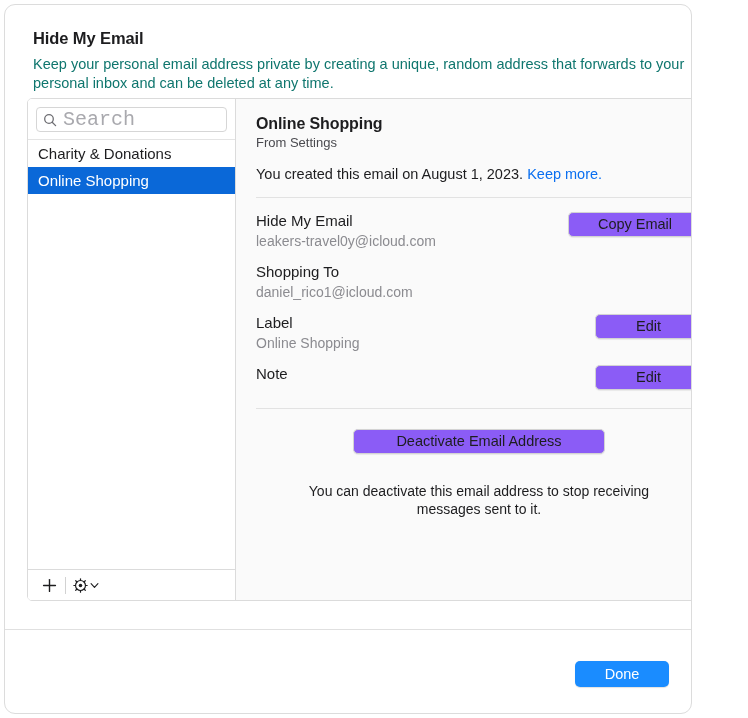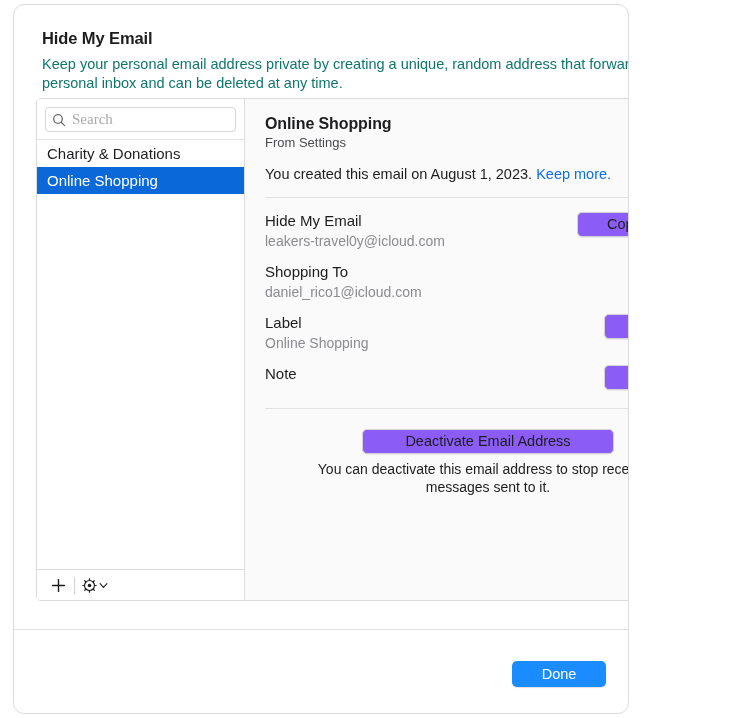--- a/index.html
+++ b/index.html
@@ -7,23 +7,23 @@
     padding: 0;
     width: 748px;
     height: 718px;
     background: #ffffff;
     font-family: "Liberation Sans", sans-serif;
     -webkit-font-smoothing: antialiased;
   }
 
   #window {
     position: absolute;
-    left: 13px;
+    left: 4px;
     top: 4px;
-    width: 616px;
+    width: 688px;
     height: 710px;
     background: #ffffff;
     border-radius: 11px;
     border: 1px solid #dcdcdc;
     box-sizing: border-box;
     overflow: hidden;
   }
 
   
   #header {
@@ -89,22 +89,22 @@
   }
   #search-icon {
     width: 14px; height: 14px;
     margin-right: 6px;
     flex: 0 0 auto;
     display: block;
   }
   #search-input {
     border: 0;
     outline: 0;
-    font-family: Liberation Serif, serif;
-    font-size: 15px;
+    font-family: Liberation Mono, monospace;
+    font-size: 20px;
     color: #8b5cf6;
     background: transparent;
     width: 100%;
     padding: 0;
   }
   #search-input::placeholder { color: #a9a9ae; }
 
   #list {
     flex: 1 1 auto;
     overflow: hidden;
@@ -222,21 +222,21 @@
     text-align: center;
   }
   #deactivate-button {
     width: 252px;
     display: inline-block;
   }
   #deactivate-note {
     font-size: 14px;
     color: #1d1d1f;
     line-height: 18px;
-    margin: 6px auto 0 auto;
+    margin: 28px auto 0 auto;
     width: 400px;
     text-align: center;
   }
 
   
   #footer-divider {
     position: absolute;
     left: 0;
     top: 624px;
     width: 740px;

